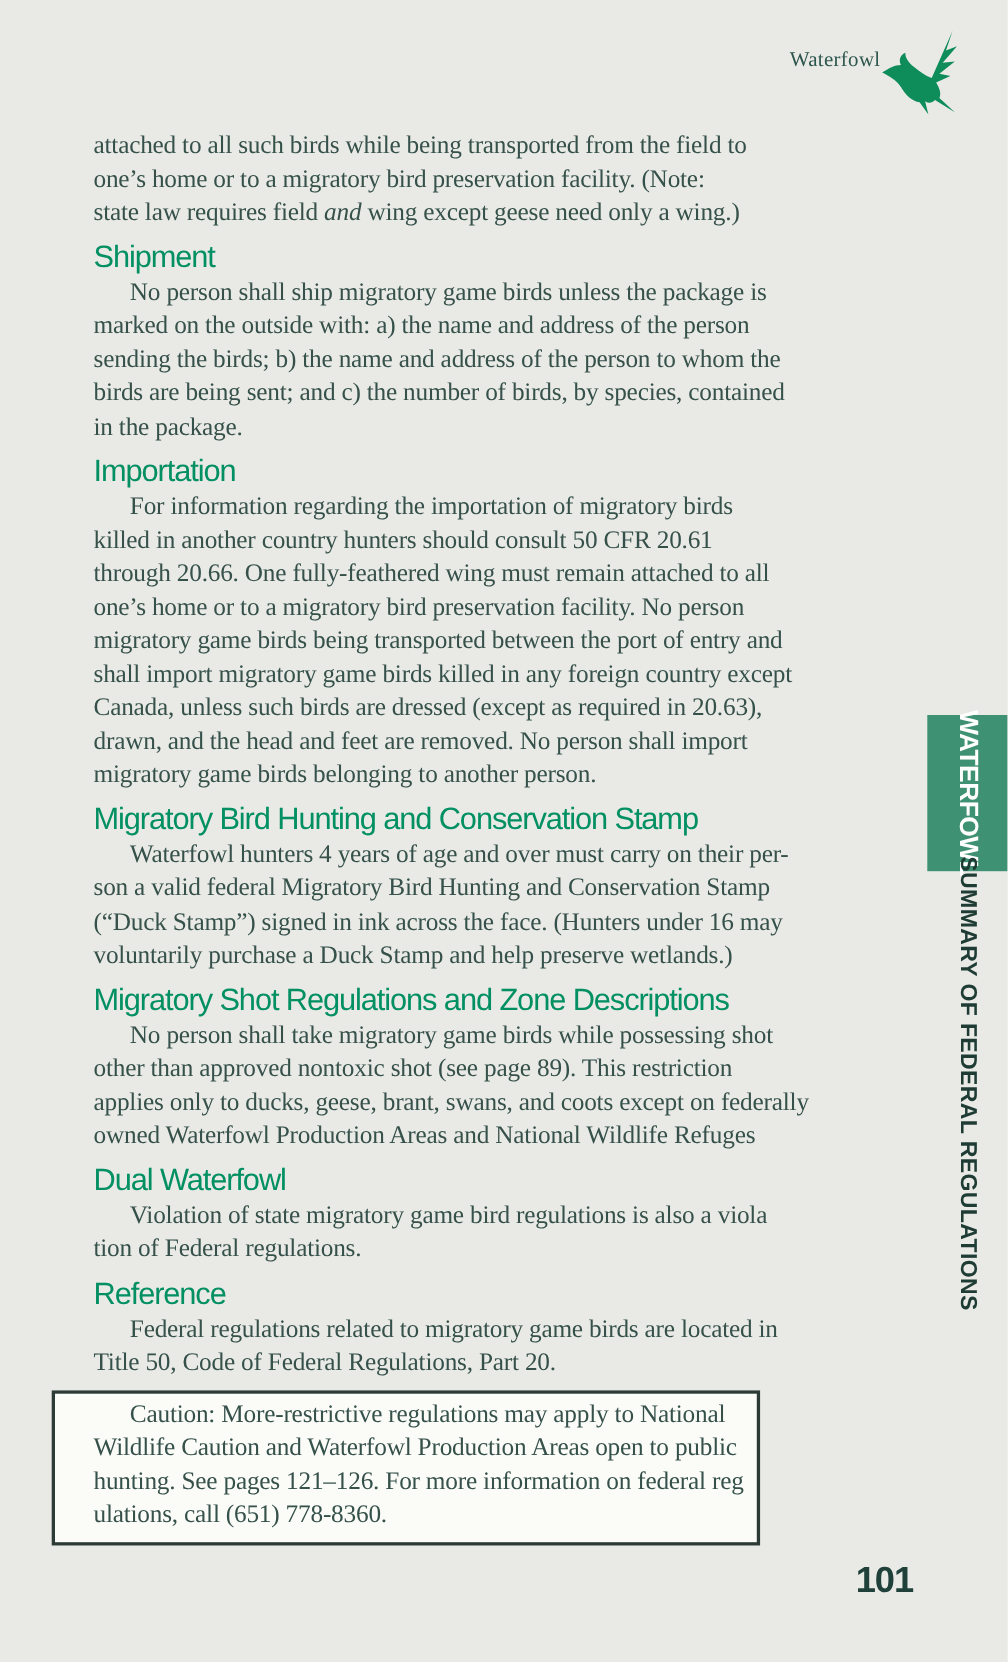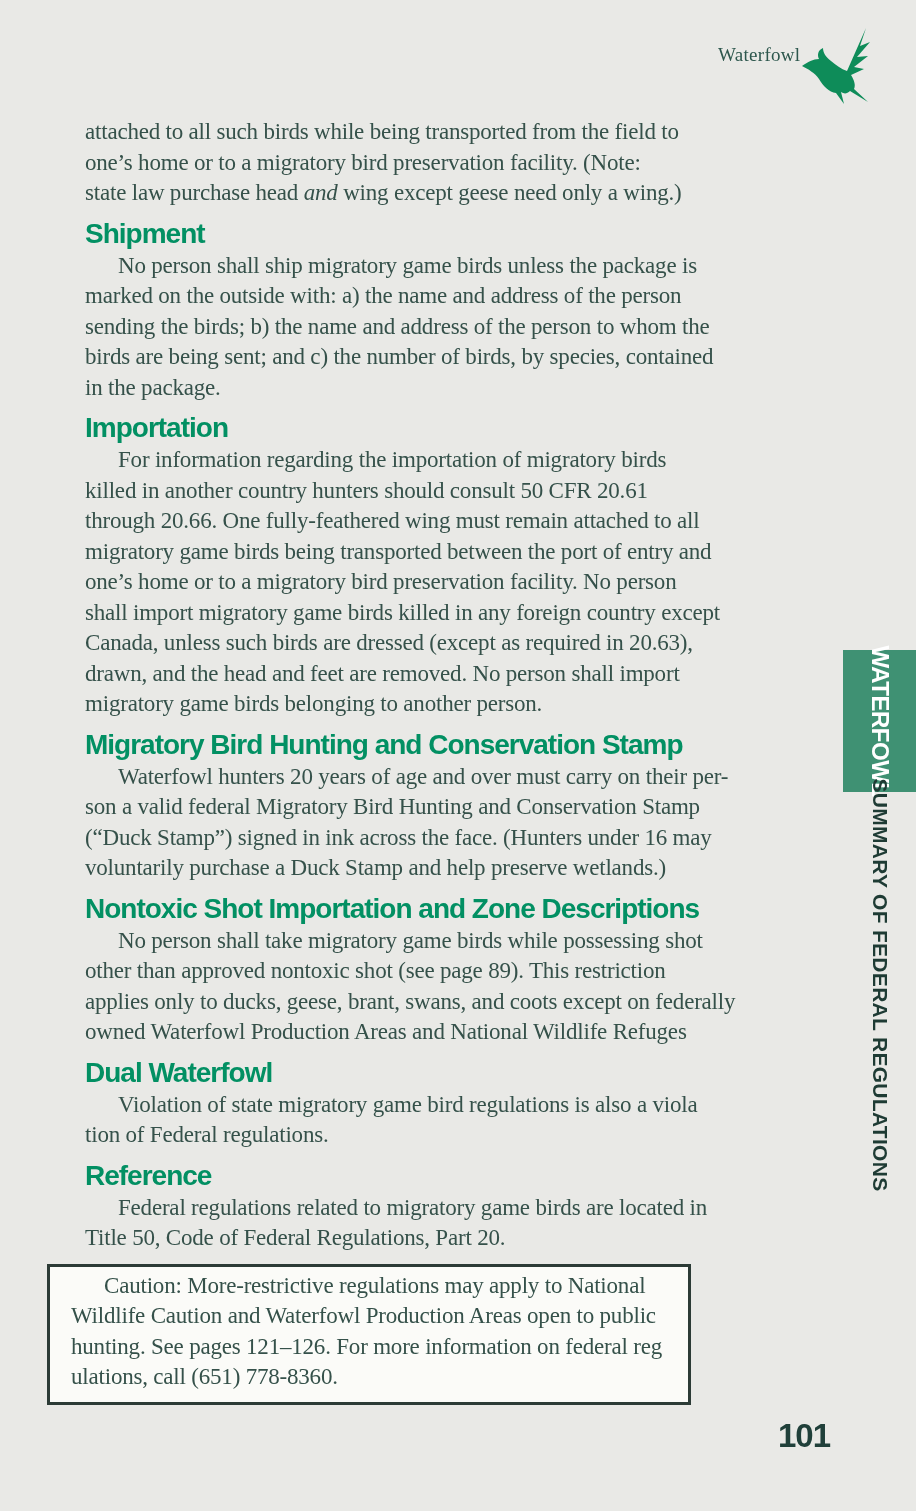--- a/index.html
+++ b/index.html
@@ -18,30 +18,30 @@
   .bird-icon { position:absolute; left:798px; top:26px; }
   
   .content { position:absolute; left:85px; top:117px; width:745px; }
   .tline {
     font-size:23px; line-height:30.5px; letter-spacing:-0.2px;
     color: var(--body-text, #35514a); white-space:nowrap;
   }
   .it { font-style:italic;font-family:Liberation Serif, serif; }
   .ind .tline:first-child { text-indent:33px; }
   h2 {
-    font-family:"Liberation Sans", sans-serif; font-weight:bold;
+    font-family:"Liberation Sans", sans-serif; font-weight:normal;
     font-size:28px; line-height:30px; letter-spacing:-1px;
     color: var(--heading, #029063);
     margin:10px 0 2px 0;
   }
   .caution-box {
     box-sizing:border-box; width:644px; margin:10px 0 0 -38px;
     border:3px solid var(--box-border, #2c3b36);
     background: var(--box-bg, #fbfbf8);
-    padding:4px 26px 9px 21px;
+    padding:4px 26px 9px 35px;
   }
   .pagenum {
     width:745px; text-align:right; margin-top:12px;
     font-family:Liberation Sans, sans-serif; font-weight:bold;
     font-size:33px; color:#20403a; letter-spacing:-1px;
   }
   
   .tab {
     position:absolute; left:843px; top:650px; width:73px; height:142px;
     background: var(--tab-bg, #3f9173);
@@ -75,54 +75,54 @@
       C38,39 43,43 49,45 L68,2 L62,20 L72,16 L59,31 L70,30 L56,41 L66,43 L53,49
       C56,54 58,59 56,63 L70,76 L52,65 C49,68 46,68 43,66 L46,78 L38,67
       C31,66 25,60 21,53 C17,47 10,43 4,40 Z"></path>
   </svg>
 
   <div class="content">
 
     <div class="para">
         <div class="tline">attached to all such birds while being transported from the field to</div>
         <div class="tline">one’s home or to a migratory bird preservation facility. (Note:</div>
-        <div class="tline"><span>state law purchase head </span><span class="it">and</span><span> wing except geese need only a wing.)</span></div>
+        <div class="tline"><span>state law requires field </span><span class="it">and</span><span> wing except geese need only a wing.)</span></div>
       </div>
 
     <h2>Shipment</h2>
     <div class="para ind">
         <div class="tline">No person shall ship migratory game birds unless the package is</div>
         <div class="tline">marked on the outside with: a) the name and address of the person</div>
         <div class="tline">sending the birds; b) the name and address of the person to whom the</div>
         <div class="tline">birds are being sent; and c) the number of birds, by species, contained</div>
         <div class="tline">in the package.</div>
       </div>
 
     <h2>Importation</h2>
     <div class="para ind">
         <div class="tline">For information regarding the importation of migratory birds</div>
         <div class="tline">killed in another country hunters should consult 50 CFR 20.61</div>
         <div class="tline">through 20.66. One fully-feathered wing must remain attached to all</div>
+        <div class="tline">one’s home or to a migratory bird preservation facility. No person</div>
         <div class="tline">migratory game birds being transported between the port of entry and</div>
-        <div class="tline">one’s home or to a migratory bird preservation facility. No person</div>
         <div class="tline">shall import migratory game birds killed in any foreign country except</div>
         <div class="tline">Canada, unless such birds are dressed (except as required in 20.63),</div>
         <div class="tline">drawn, and the head and feet are removed. No person shall import</div>
         <div class="tline">migratory game birds belonging to another person.</div>
       </div>
 
     <h2>Migratory Bird Hunting and Conservation Stamp</h2>
     <div class="para ind">
-        <div class="tline">Waterfowl hunters 20 years of age and over must carry on their per-</div>
+        <div class="tline">Waterfowl hunters 4 years of age and over must carry on their per-</div>
         <div class="tline">son a valid federal Migratory Bird Hunting and Conservation Stamp</div>
         <div class="tline">(“Duck Stamp”) signed in ink across the face. (Hunters under 16 may</div>
         <div class="tline">voluntarily purchase a Duck Stamp and help preserve wetlands.)</div>
       </div>
 
-    <h2>Nontoxic Shot Importation and Zone Descriptions</h2>
+    <h2>Migratory Shot Regulations and Zone Descriptions</h2>
     <div class="para ind">
         <div class="tline">No person shall take migratory game birds while possessing shot</div>
         <div class="tline">other than approved nontoxic shot (see page 89). This restriction</div>
         <div class="tline">applies only to ducks, geese, brant, swans, and coots except on federally</div>
         <div class="tline">owned Waterfowl Production Areas and National Wildlife Refuges</div>
       </div>
 
     <h2>Dual Waterfowl</h2>
     <div class="para ind">
         <div class="tline">Violation of state migratory game bird regulations is also a viola</div>

